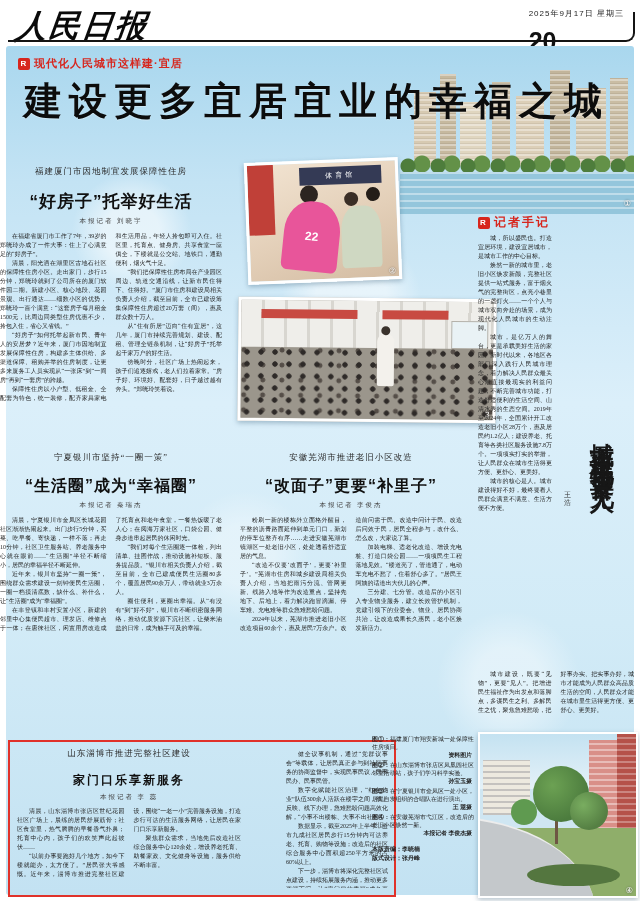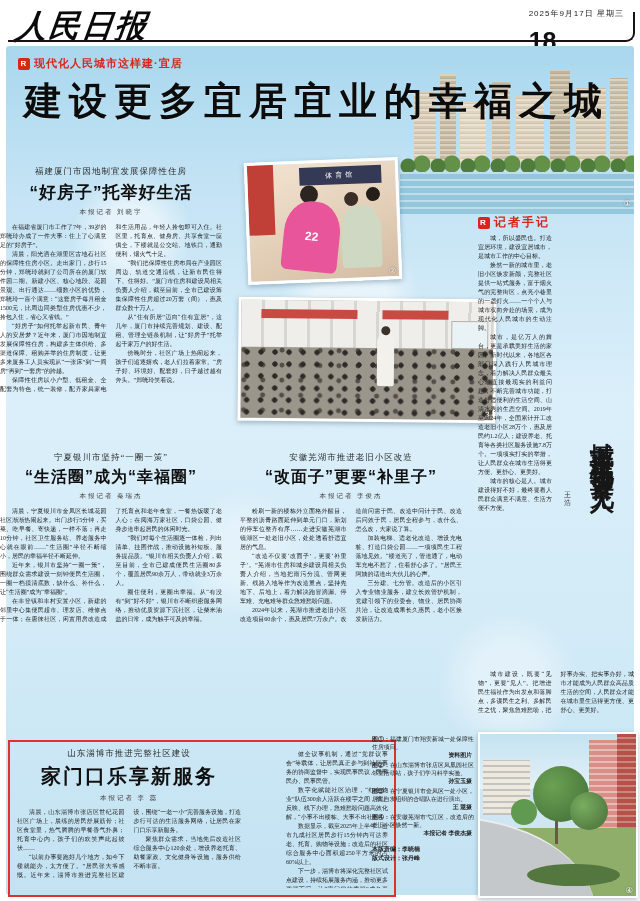--- a/index.html
+++ b/index.html
@@ -51,21 +51,21 @@
          font-size:8px;font-weight:700;text-align:center;line-height:12px;border-radius:2px;
          margin-right:4px;flex:0 0 auto;}
   .banner-headline{position:absolute;left:24px;top:76px;width:470px;font-size:38px;
                    font-weight:700;color:#0c0c0c;letter-spacing:7px;white-space:nowrap;
                    text-shadow:0 1px 0 rgba(255,255,255,.3);}
 
   
   .article{position:absolute;}
   .kicker{text-align:center;font-size:8.5px;color:#2b2b2b;letter-spacing:1px;
           font-family:"Liberation Serif",serif;}
-  .headline{text-align:center;font-weight:700;color:#101010;letter-spacing:1px;margin-top:3px;}
+  .headline{text-align:center;font-weight:700;color:#101010;letter-spacing:1px;margin-top:12px;}
   .byline{text-align:center;font-size:6.5px;color:#444;letter-spacing:2px;margin-top:4px;
           font-family:"Liberation Serif",serif;}
   .cols2{column-count:2;column-gap:9px;overflow:hidden;font-size:6px;line-height:9px;
          text-align:justify;color:#1e1e1e;font-family:"Liberation Serif",serif;margin-top:6px;}
   .cols2 p,.col1 p{margin:0;text-indent:2em;}
   .col1{overflow:hidden;font-size:6px;line-height:9px;text-align:justify;color:#1e1e1e;
         font-family:"Liberation Serif",serif;}
 
   
   .photo{position:absolute;background:#ddd;border:3px solid #fff;
@@ -154,21 +154,21 @@
 </style>
 </head>
 <body>
 
 <div class="page">
 
   <div class="mast-logo">人民日报</div>
   <div class="mast-rule"></div>
   <div class="mast-right">
     <span class="mast-date">2025年9月17日 星期三</span>
-    <span class="mast-pageno">18</span>
+    <span class="mast-pageno">20</span>
     <span class="mast-section">特别报道</span>
   </div>
 
   <div class="pagebg"></div>
 
   <div class="banner-photo">
     <div class="b-tower t1"></div>
     <div class="b-tower t2"></div>
     <div class="b-tower t3"></div>
     <div class="b-tower t4"></div>
@@ -265,21 +265,21 @@
         <p>“改造不仅要‘改面子’，更要‘补里子’。”芜湖市住房和城乡建设局相关负责人介绍，当地把雨污分流、管网更新、线路入地等作为改造重点，坚持先地下、后地上，着力解决跑冒滴漏、停车难、充电难等群众急难愁盼问题。</p>
         <p>2024年以来，芜湖市推进老旧小区改造项目60余个，惠及居民7万余户。改造前问需于民、改造中问计于民、改造后问效于民，居民全程参与，改什么、怎么改，大家说了算。</p>
         <p>加装电梯、适老化改造、增设充电桩、打造口袋公园……一项项民生工程落地见效。“楼道亮了，管道通了，电动车充电不愁了，住着舒心多了。”居民王阿姨的话道出大伙儿的心声。</p>
         <p>三分建、七分管。改造后的小区引入专业物业服务，建立长效管护机制，党建引领下的业委会、物业、居民协商共治，让改造成果长久惠民，老小区焕发新活力。</p>
       </div>
   </div>
 
   <div class="redbox">
     <div class="redbox-left">
       <div class="kicker">山东淄博市推进完整社区建设</div>
-      <div class="headline" style="font-size:20px;letter-spacing:2px;">家门口乐享新服务</div>
+      <div class="headline" style="font-size:12px;letter-spacing:2px;">家门口乐享新服务</div>
       <div class="byline">本报记者 李 蕊</div>
       <div class="cols2" style="height:84px;margin-top:5px;">
           <p>清晨，山东淄博市张店区世纪花园社区广场上，晨练的居民舒展筋骨；社区食堂里，热气腾腾的早餐香气扑鼻；托育中心内，孩子们的欢笑声此起彼伏……</p>
           <p>“以前办事要跑好几个地方，如今下楼就能办，太方便了。”居民张大爷感慨。近年来，淄博市推进完整社区建设，围绕“一老一小”完善服务设施，打造步行可达的生活服务网络，让居民在家门口乐享新服务。</p>
           <p>聚焦群众需求，当地先后改造社区综合服务中心120余处，增设养老托育、助餐家政、文化健身等设施，服务供给不断丰富。</p>
         </div>
     </div>
     <div class="redbox-col3 col1">
         <p>健全议事机制，通过“党群议事会”等载体，让居民真正参与到社区事务的协商监督中，实现民事民议、民事民办、民事民管。</p>
         <p>数字化赋能社区治理，“红色物业”队伍300余人活跃在楼宇之间，线上反映、线下办理，急难愁盼问题高效化解，“小事不出楼栋、大事不出社区”。</p>

